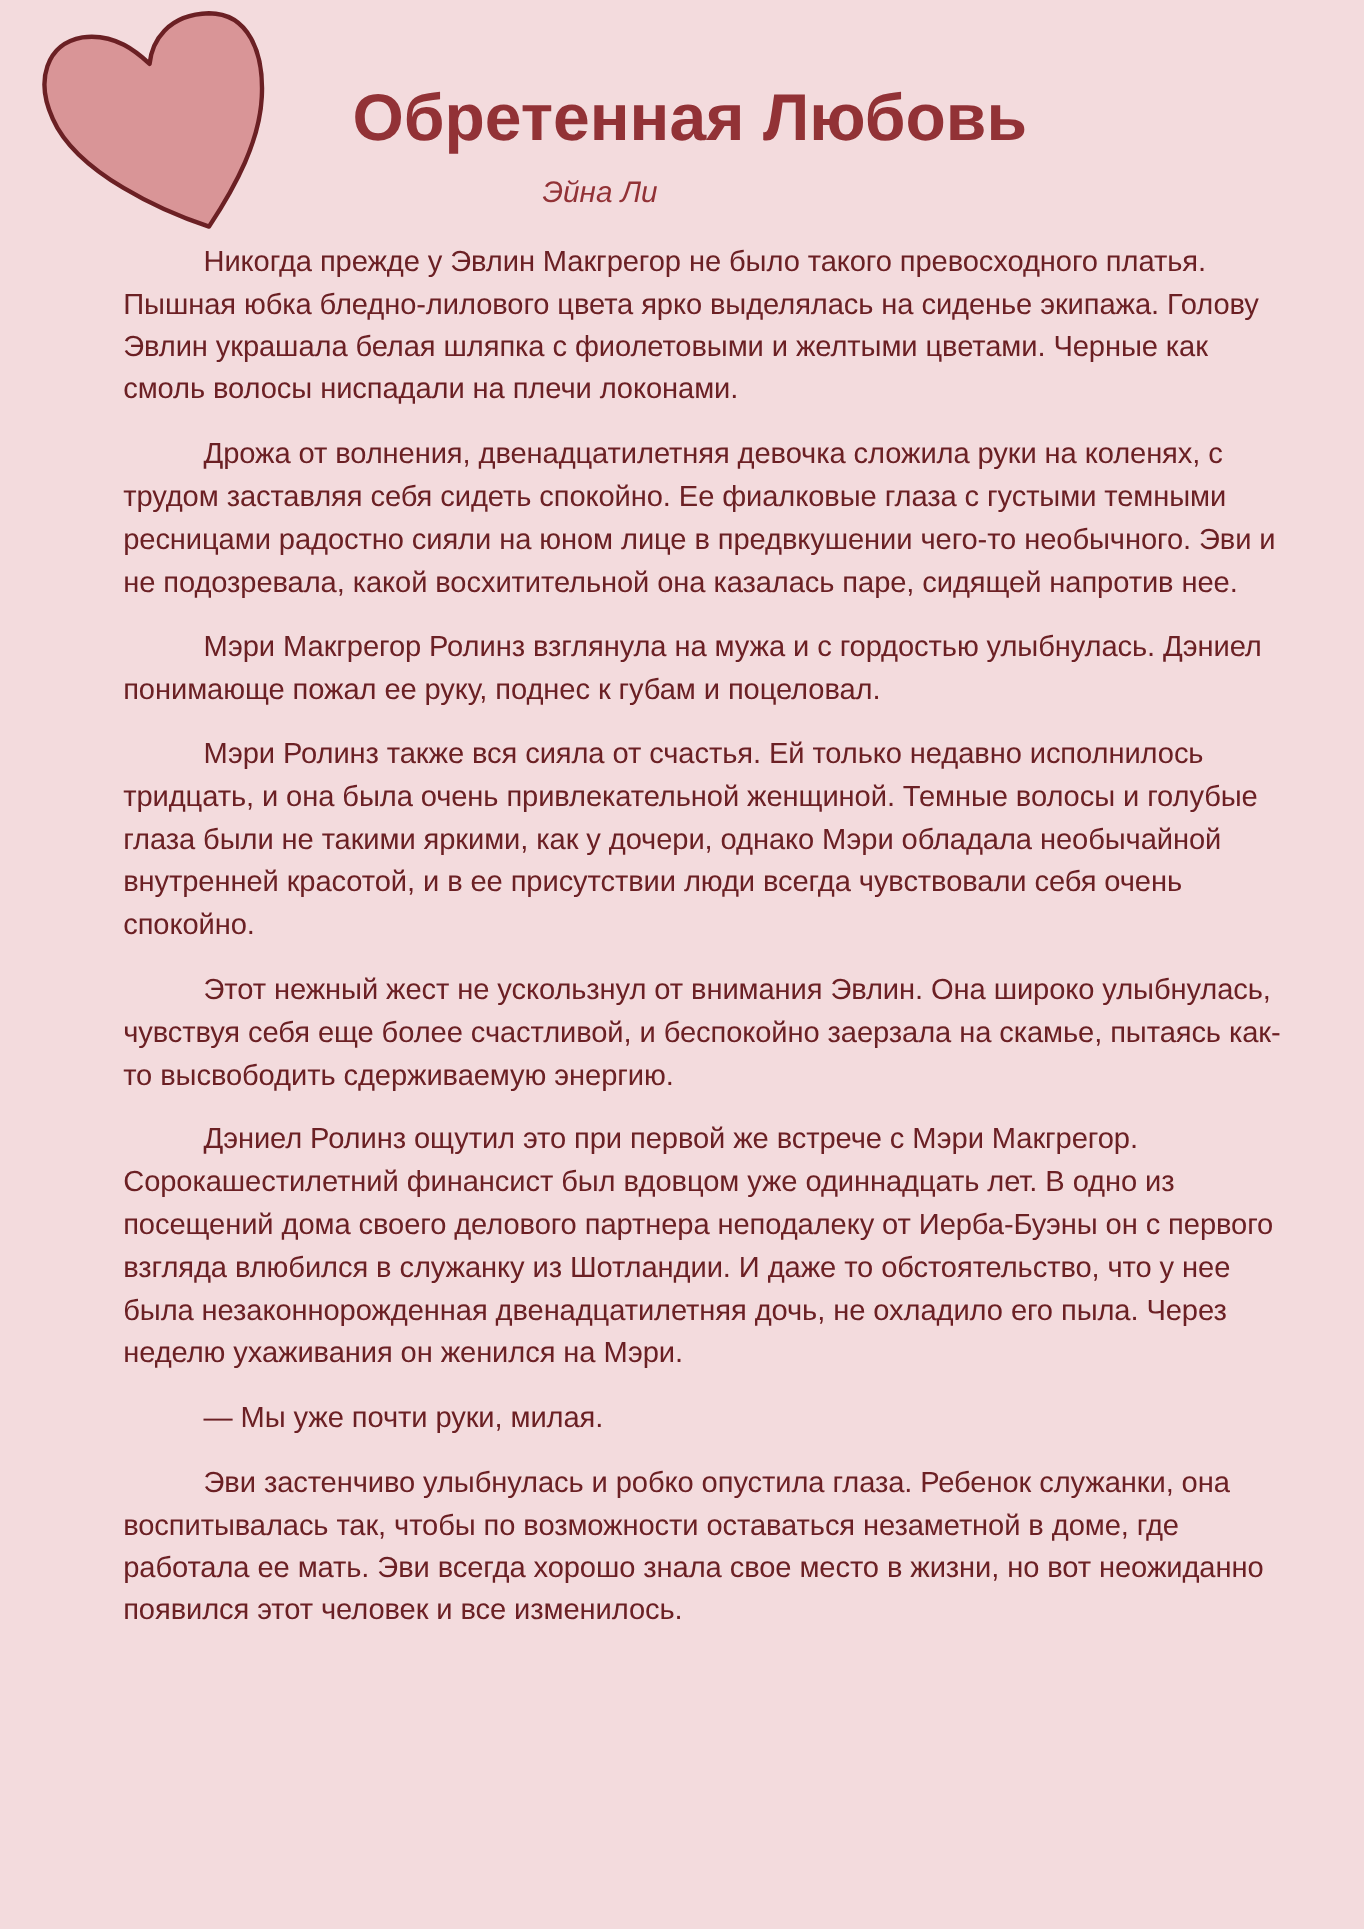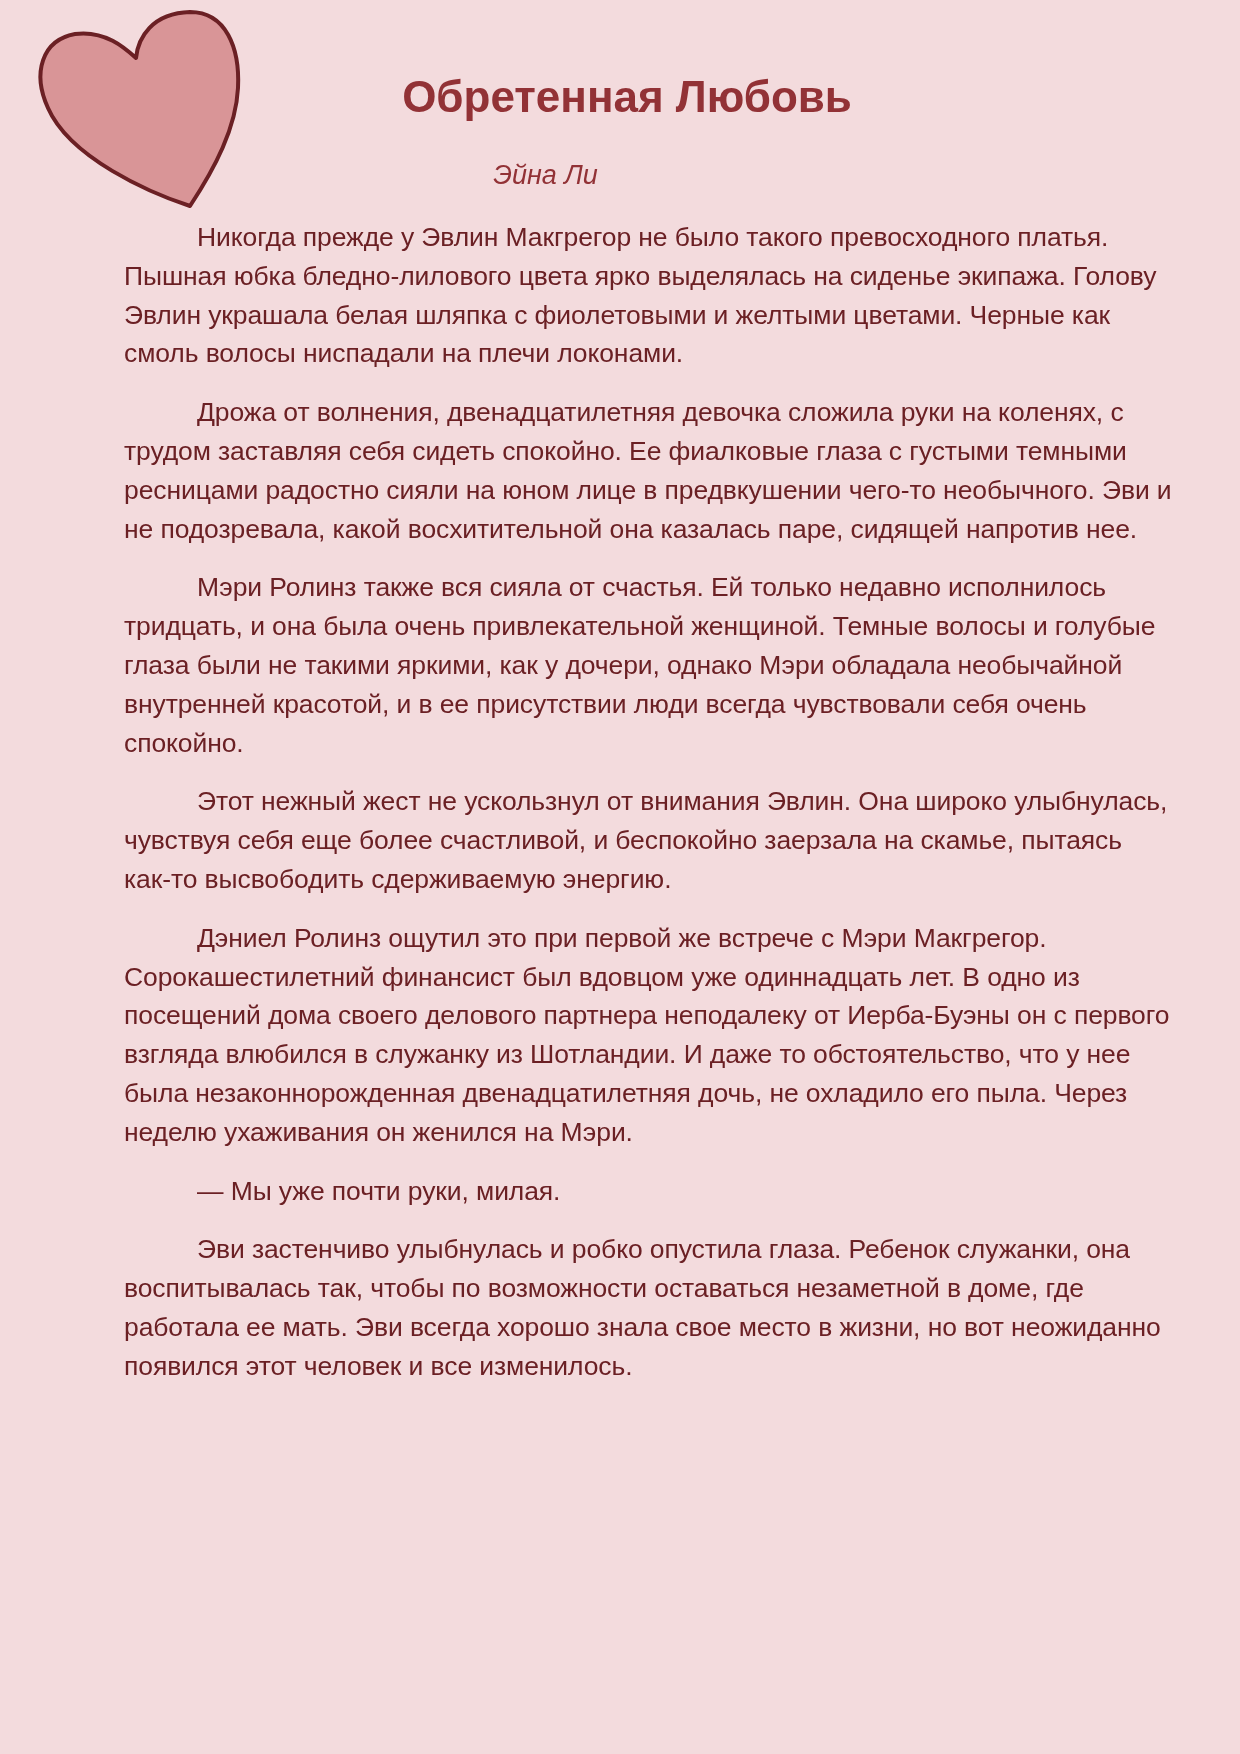--- a/index.html
+++ b/index.html
@@ -20,21 +20,21 @@
       top: 8px;
       width: 220px;
       height: 210px;
     }
     .title {
       position: absolute;
       left: 0;
       width: 1240px;
       top: 72px;
       text-align: center;
-      font-size: 44px;
+      font-size: 60px;
       font-weight: bold;
       color: #923236;
       margin: 0;
       letter-spacing: 0px;
       padding-left: 14px;
       box-sizing: border-box;
     }
     .author {
       position: absolute;
       left: 0;
@@ -51,21 +51,21 @@
     .body {
       position: absolute;
       left: 112px;
       top: 218px;
       width: 1060px;
       color: #6b2024;
       font-size: 26.5px;
       line-height: 38.8px;
     }
     .para {
-      margin: 0 0 20px 12px;
+      margin: 0 0 20px 0;
       text-indent: 73px;
       letter-spacing: -0.1px;
     }
   </style>
 </head>
 <body>
 
 <svg class="heart" viewBox="0 0 220 210" xmlns="http://www.w3.org/2000/svg">
   <path d="M 160 198
            C 120 185, 40 150, 18 100
@@ -75,18 +75,19 @@
            C 196 4, 210 40, 208 80
            C 206 120, 185 160, 160 198 Z" fill="#d99597" stroke="#6b2024" stroke-width="4" stroke-linejoin="round"></path>
 </svg>
 
 <h1 class="title">Обретенная Любовь</h1>
 <div class="author">Эйна Ли</div>
 
 <div class="body">
   <p class="para">Никогда прежде у Эвлин Макгрегор не было такого превосходного платья. Пышная юбка бледно-лилового цвета ярко выделялась на сиденье экипажа. Голову Эвлин украшала белая шляпка с фиолетовыми и желтыми цветами. Черные как смоль волосы ниспадали на плечи локонами.</p>
   <p class="para">Дрожа от волнения, двенадцатилетняя девочка сложила руки на коленях, с трудом заставляя себя сидеть спокойно. Ее фиалковые глаза с густыми темными ресницами радостно сияли на юном лице в предвкушении чего-то необычного. Эви и не подозревала, какой восхитительной она казалась паре, сидящей напротив нее.</p>
+  <p class="para">Мэри Макгрегор Ролинз взглянула на мужа и с гордостью улыбнулась. Дэниел понимающе пожал ее руку, поднес к губам и поцеловал.</p>
   <p class="para">Мэри Ролинз также вся сияла от счастья. Ей только недавно исполнилось тридцать, и она была очень привлекательной женщиной. Темные волосы и голубые глаза были не такими яркими, как у дочери, однако Мэри обладала необычайной внутренней красотой, и в ее присутствии люди всегда чувствовали себя очень спокойно.</p>
   <p class="para">Этот нежный жест не ускользнул от внимания Эвлин. Она широко улыбнулась, чувствуя себя еще более счастливой, и беспокойно заерзала на скамье, пытаясь как-то высвободить сдерживаемую энергию.</p>
   <p class="para">Дэниел Ролинз ощутил это при первой же встрече с Мэри Макгрегор. Сорокашестилетний финансист был вдовцом уже одиннадцать лет. В одно из посещений дома своего делового партнера неподалеку от Иерба-Буэны он с первого взгляда влюбился в служанку из Шотландии. И даже то обстоятельство, что у нее была незаконнорожденная двенадцатилетняя дочь, не охладило его пыла. Через неделю ухаживания он женился на Мэри.</p>
   <p class="para">— Мы уже почти руки, милая.</p>
   <p class="para">Эви застенчиво улыбнулась и робко опустила глаза. Ребенок служанки, она воспитывалась так, чтобы по возможности оставаться незаметной в доме, где работала ее мать. Эви всегда хорошо знала свое место в жизни, но вот неожиданно появился этот человек и все изменилось.</p>
 </div>
 
 </body></html>

